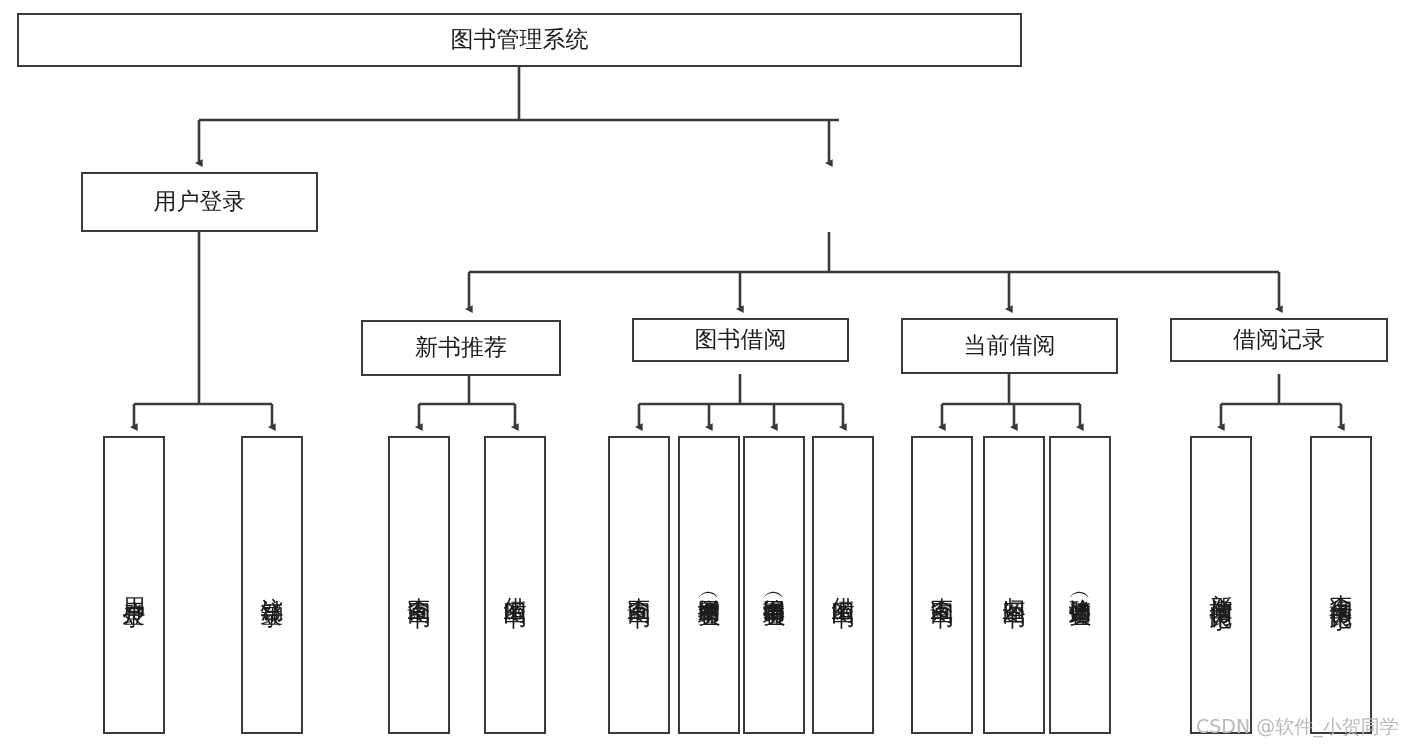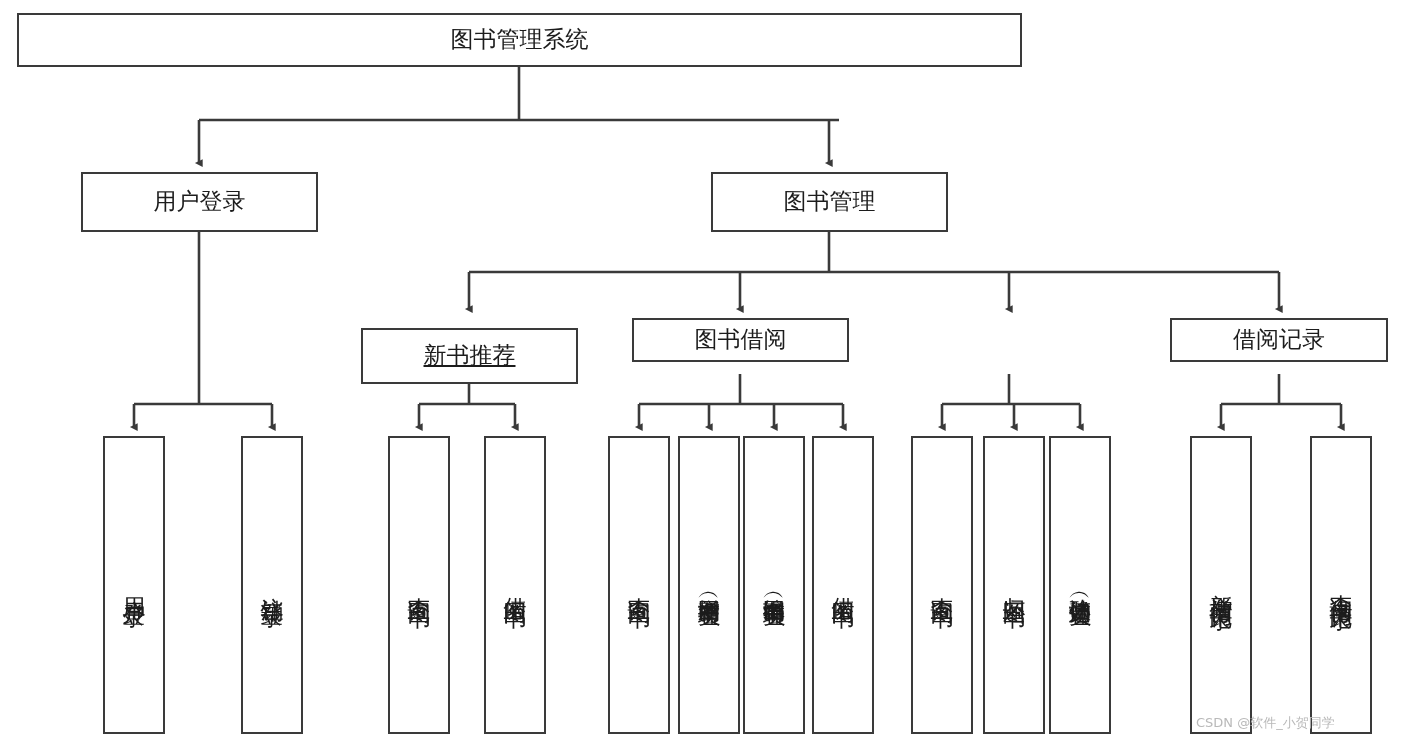--- a/index.html
+++ b/index.html
@@ -60,21 +60,21 @@
     letter-spacing: 3px;
     line-height: 1.0;
   }
   .node.vert.tall .label {
     font-size: 22px;
     letter-spacing: 1px;
   }
   .watermark {
     position: absolute;
     color: #b9b9b9;
-    font-size: 13px;
+    font-size: 19px;
     white-space: nowrap;
     z-index: 5;
     font-family: "DejaVu Sans", "Liberation Sans", sans-serif;
   }
 </style>
 </head>
 <body>
 
 <div id="canvas">
 
@@ -128,29 +128,29 @@
     </g>
   </svg>
 
   <div class="node root horiz" id="node-root" style="left: 17px; top: 13px; width: 1005px; height: 54px;">
     <span class="label">图书管理系统</span>
   </div>
 
   <div class="node horiz" id="node-l2-0" style="left: 81px; top: 172px; width: 237px; height: 60px;">
     <span class="label">用户登录</span>
   </div>
-  <div class="node horiz" id="node-l2-1" style="left: 711px; top: 172px; width: 237px; height: 60px;">
-    <span class="label">图书管理</span>
-  </div>
 
-  <div class="node horiz" id="node-l3-0" style="left: 361px; top: 328px; width: 217px; height: 56px; text-decoration: underline;">
+  <div class="node horiz" id="node-l3-0" style="left: 361px; top: 320px; width: 200px; height: 56px;">
     <span class="label">新书推荐</span>
   </div>
   <div class="node horiz" id="node-l3-1" style="left: 632px; top: 318px; width: 217px; height: 44px;">
     <span class="label">图书借阅</span>
+  </div>
+  <div class="node horiz" id="node-l3-2" style="left: 901px; top: 318px; width: 217px; height: 56px;">
+    <span class="label">当前借阅</span>
   </div>
   <div class="node horiz" id="node-l3-3" style="left: 1170px; top: 318px; width: 218px; height: 44px;">
     <span class="label">借阅记录</span>
   </div>
 
   <div class="node vert" id="leaf-0" style="left: 103px; top: 436px; width: 62px; height: 298px;">
     <span class="label">用户登录</span>
   </div>
   <div class="node vert" id="leaf-1" style="left: 241px; top: 436px; width: 62px; height: 298px;">
     <span class="label">注销登录</span>

